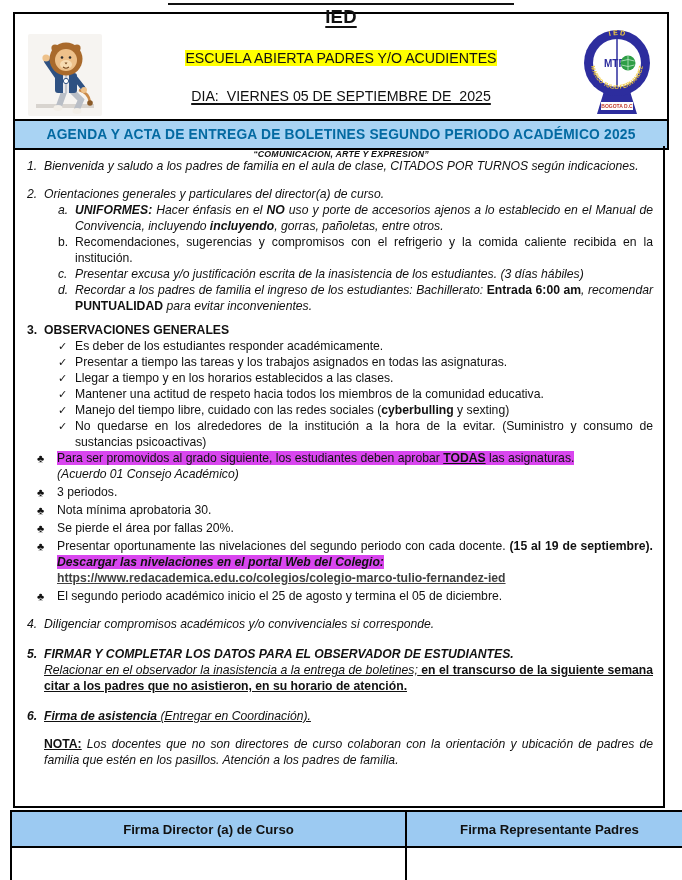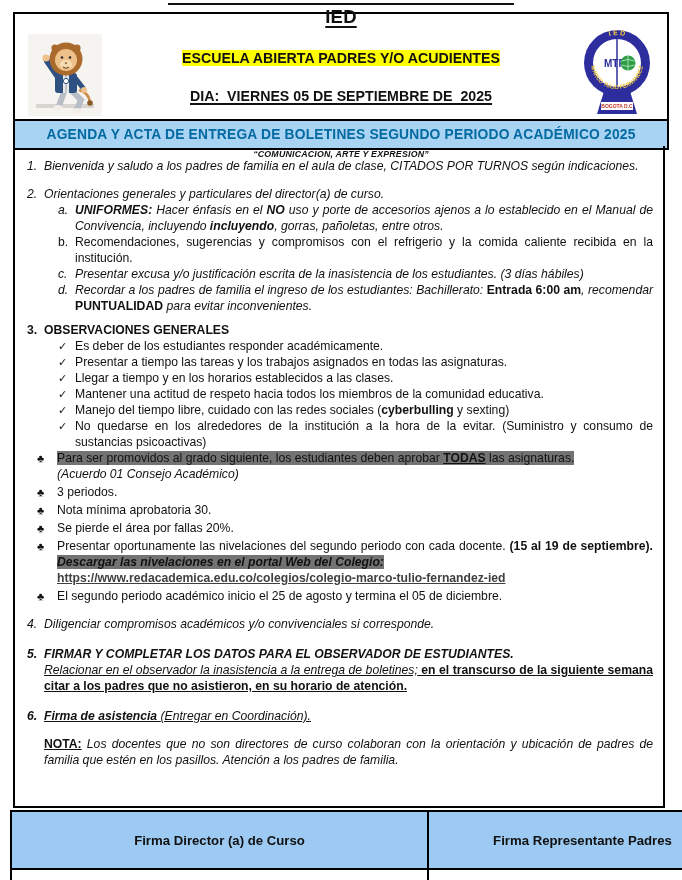--- a/index.html
+++ b/index.html
@@ -7,21 +7,21 @@
         font-family:"Liberation Sans",sans-serif;color:#111;}
 
   
   .header-box{position:absolute;left:13px;top:12px;width:652px;height:107px;
               border:2px solid #000;display:flex;align-items:center;gap:41px;}
   .logo-cell{width:100px;flex:none;display:flex;justify-content:center;padding-top:14px;}
   .logo-cell.right{padding-top:10px;}
   .header-center{flex:1;text-align:center;padding-top:7px;line-height:1.25;}
   .school-name{font-size:18.5px;font-weight:bold;letter-spacing:.2px;
                text-decoration:underline;text-decoration-thickness:2px;text-underline-offset:3px;}
-  .h-line{font-size:14.2px;font-weight:bold;margin-top:21px;white-space:pre-wrap;}
+  .h-line{font-size:14.2px;font-weight:normal;margin-top:21px;white-space:pre-wrap;}
   .h-underline{text-decoration:underline;text-decoration-thickness:2px;text-underline-offset:2px;}
   .yellow{background:#ffff00;}
   .motto{font-size:8.8px;font-weight:bold;font-style:italic;margin-top:4px;letter-spacing:.2px;}
 
   
   .banner{position:absolute;left:13px;top:119px;width:652px;height:27px;
           border:2px solid #000;background:#a9d3f3;display:flex;align-items:center;justify-content:center;
           font-size:13.8px;font-weight:bold;color:#0369a1;letter-spacing:.2px;}
 
   
@@ -34,27 +34,27 @@
   .sub{margin-left:33px;display:flex;}
   .sub .marker{width:17px;flex:none;}
   .chk{margin-left:33px;display:flex;}
   .chk .marker{width:17px;flex:none;font-size:11px;}
   .club{margin-left:12px;display:flex;margin-bottom:2px;}
   .club .marker{width:20px;flex:none;font-size:11px;}
   .indent{margin-left:19px;}
   .b{font-weight:bold;}
   .i{font-style:italic;}
   .u{text-decoration:underline;}
-  .hl{background:#737373;}
+  .hl{background:#d946ef;}
   .mb12{margin-bottom:12px;} .mb8{margin-bottom:8px;} .mb14{margin-bottom:14px;}
   .link{font-weight:bold;text-decoration:underline;color:#404040;}
 
   
   .sig-table{position:absolute;left:10px;top:810px;width:662px;border-collapse:collapse;table-layout:fixed;}
-  .sig-table td{border:2px solid #000;padding:15px;}
+  .sig-table td{border:2px solid #000;padding:4px;}
   .sig-table .hd{background:#9ccaf2;height:26px;text-align:center;font-weight:bold;font-size:13.2px;}
   .sig-table .empty{height:24px;background:#fff;}
   .col1{width:385px;} .col2{width:277px;margin-left:28px;}
 </style>
 </head>
 <body>
 
 <div class="page">
 
   <div class="header-box">

